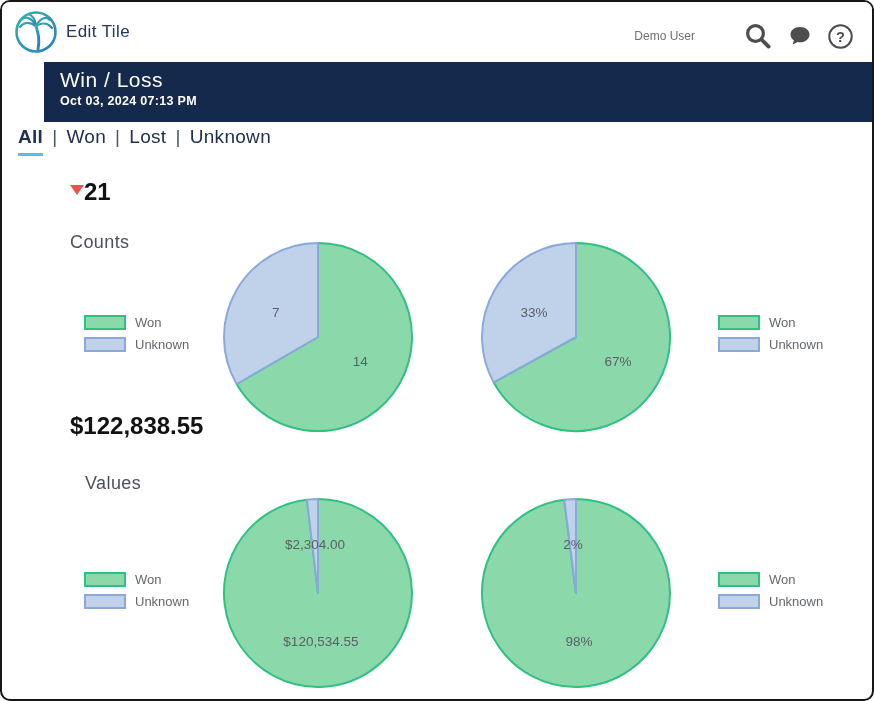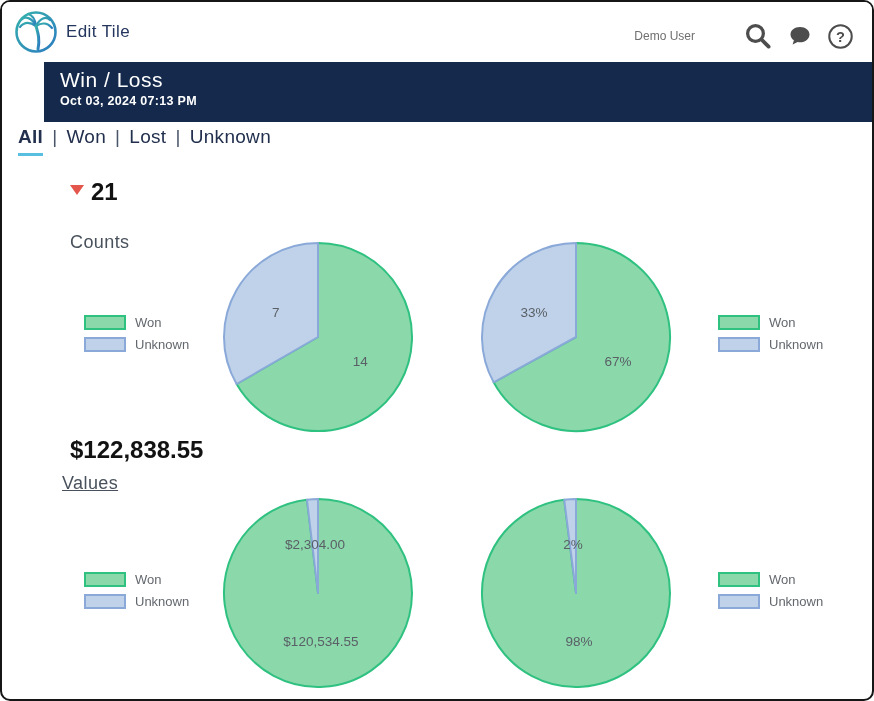--- a/index.html
+++ b/index.html
@@ -24,21 +24,21 @@
   .tile-date  { font-size:12.5px; font-weight:700; letter-spacing:.3px; line-height:17px; }
 
   
   .tabs { position:absolute; left:16px; top:124px; display:flex; align-items:flex-start;
           font-size:19px; color:#22304e; letter-spacing:.3px; }
   .tab { cursor:pointer; padding-bottom:5px; }
   .tab.active { font-weight:700; border-bottom:3px solid var(--accent-underline,#58bfe0); }
   .tab-sep { color:#4a5568; margin:0 9px; }
 
   
-  .stat-row { position:absolute; display:flex; align-items:flex-start; gap:7px; }
+  .stat-row { position:absolute; display:flex; align-items:flex-start; }
   .stat-number { font-size:24px; font-weight:700; color:#121212; line-height:24px; }
   .trend-down { width:0; height:0; margin-top:5px;
                 border-left:7px solid transparent; border-right:7px solid transparent;
                 border-top:10px solid var(--triangle-red,#e4564c); }
   .section-label { position:absolute; font-size:18px; color:#49525c; letter-spacing:.4px; }
 
   
   .legend { position:absolute; display:flex; flex-direction:column; gap:7px; }
   .legend-row { display:flex; align-items:center; gap:9px; cursor:pointer; }
   .swatch { width:42px; height:15px; border:2px solid; }
@@ -145,24 +145,24 @@
     <div class="legend-row">
       <span class="swatch sw-won"></span>
       <span class="legend-label">Won</span>
     </div>
     <div class="legend-row">
       <span class="swatch sw-unknown"></span>
       <span class="legend-label">Unknown</span>
     </div>
   </div>
 
-  <div class="stat-row" style="left:68px; top:436px;justify-content:flex-end;">
+  <div class="stat-row" style="left:68px; top:412px;justify-content:flex-end;">
     <span class="stat-number">$122,838.55</span>
   </div>
-  <div class="section-label" style="left:60px; top:471px;text-decoration:underline;">Values</div>
+  <div class="section-label" style="left:83px; top:471px;">Values</div>
 
   <div class="legend" style="left:82px; top:570px;">
     <div class="legend-row">
       <span class="swatch sw-won"></span>
       <span class="legend-label">Won</span>
     </div>
     <div class="legend-row">
       <span class="swatch sw-unknown"></span>
       <span class="legend-label">Unknown</span>
     </div>

